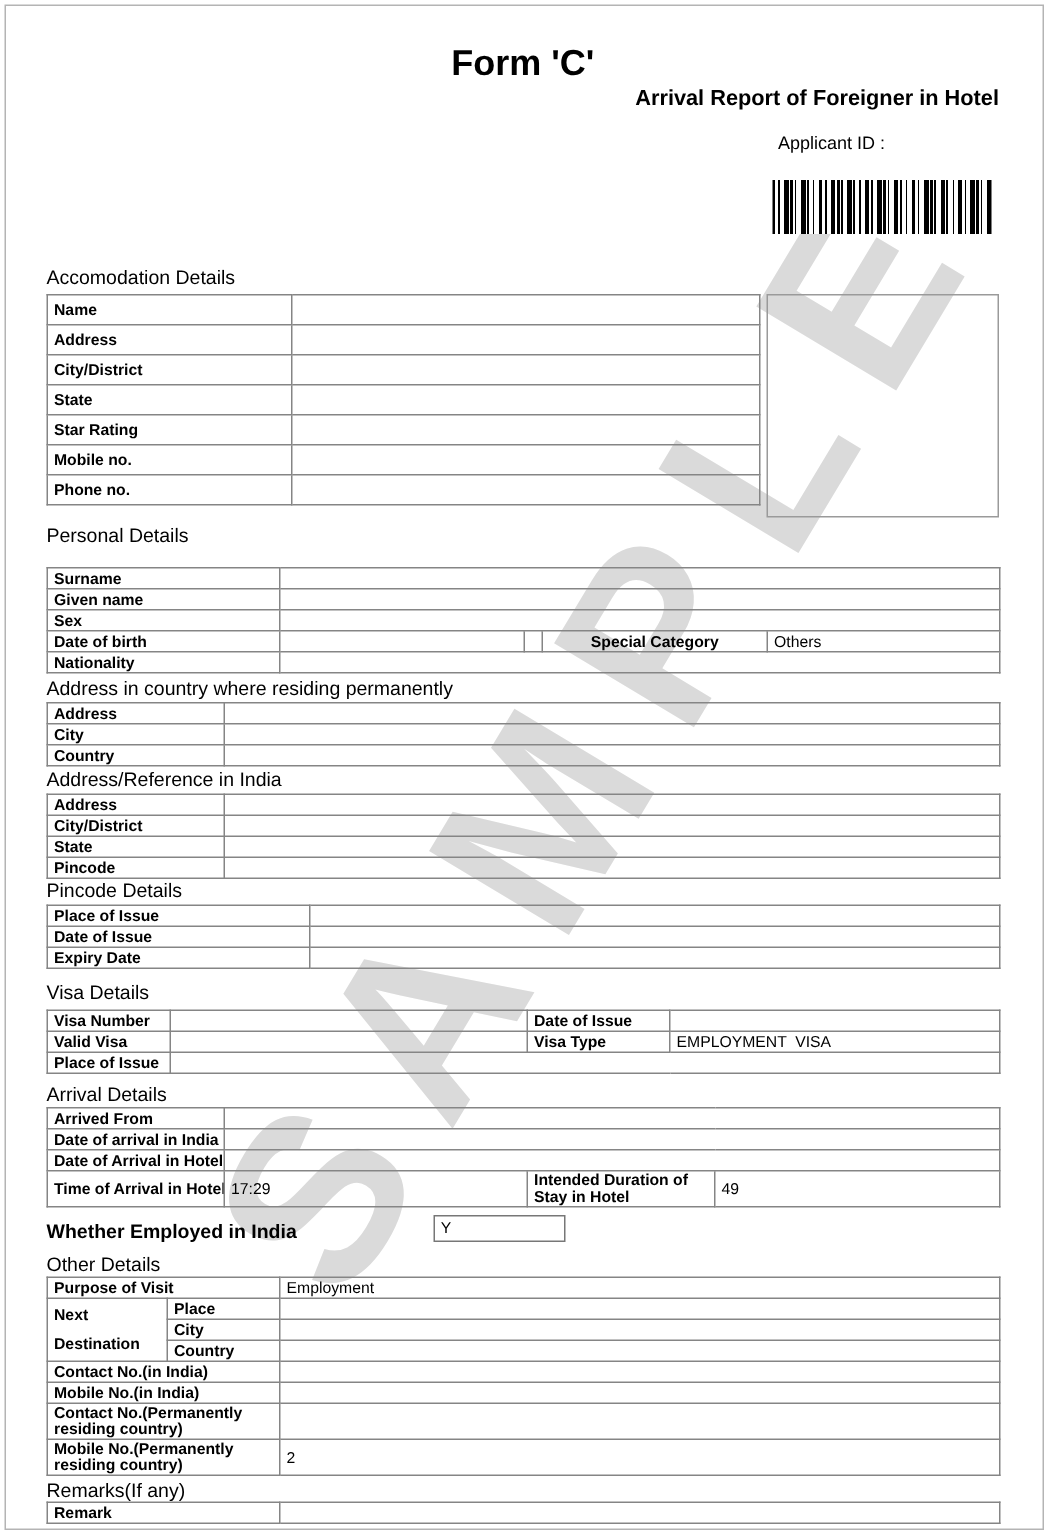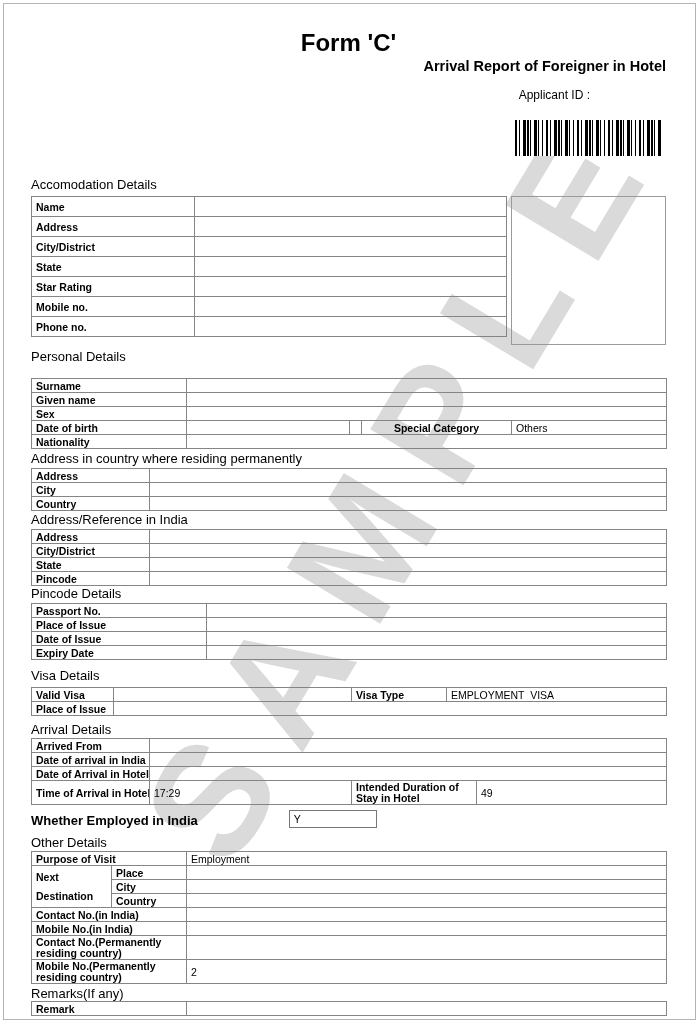--- a/index.html
+++ b/index.html
@@ -199,24 +199,20 @@
     </tbody>
       </table>
 
     <div class="sh" style="margin-top:1px; margin-bottom:2px;">Pincode Details</div>
     <table class="tbl">
       <colgroup>
           <col style="width:175px">
           <col>
         </colgroup>
       <tbody>
-          <tr>
-            <td class="lbl">Passport No.</td>
-            <td class="val"></td>
-          </tr>
       <tr>
             <td class="lbl">Place of Issue</td>
             <td class="val"></td>
           </tr>
       <tr>
             <td class="lbl">Date of Issue</td>
             <td class="val"></td>
           </tr>
       <tr>
             <td class="lbl">Expiry Date</td>
@@ -227,20 +223,26 @@
 
     <div class="sh" style="margin-top:9px;">Visa Details</div>
     <table class="tbl">
       <colgroup>
           <col style="width:82px">
           <col style="width:238px">
           <col style="width:95px">
           <col>
         </colgroup>
       <tbody>
+          <tr>
+        <td class="lbl">Visa Number</td>
+        <td class="val"></td>
+        <td class="lbl">Date of Issue</td>
+        <td class="val"></td>
+      </tr>
       <tr>
         <td class="lbl">Valid Visa</td>
         <td class="val"></td>
         <td class="lbl">Visa Type</td>
         <td class="val pre">EMPLOYMENT  VISA</td>
       </tr>
       <tr>
         <td class="lbl">Place of Issue</td>
         <td class="val" colspan="3"></td>
       </tr>

